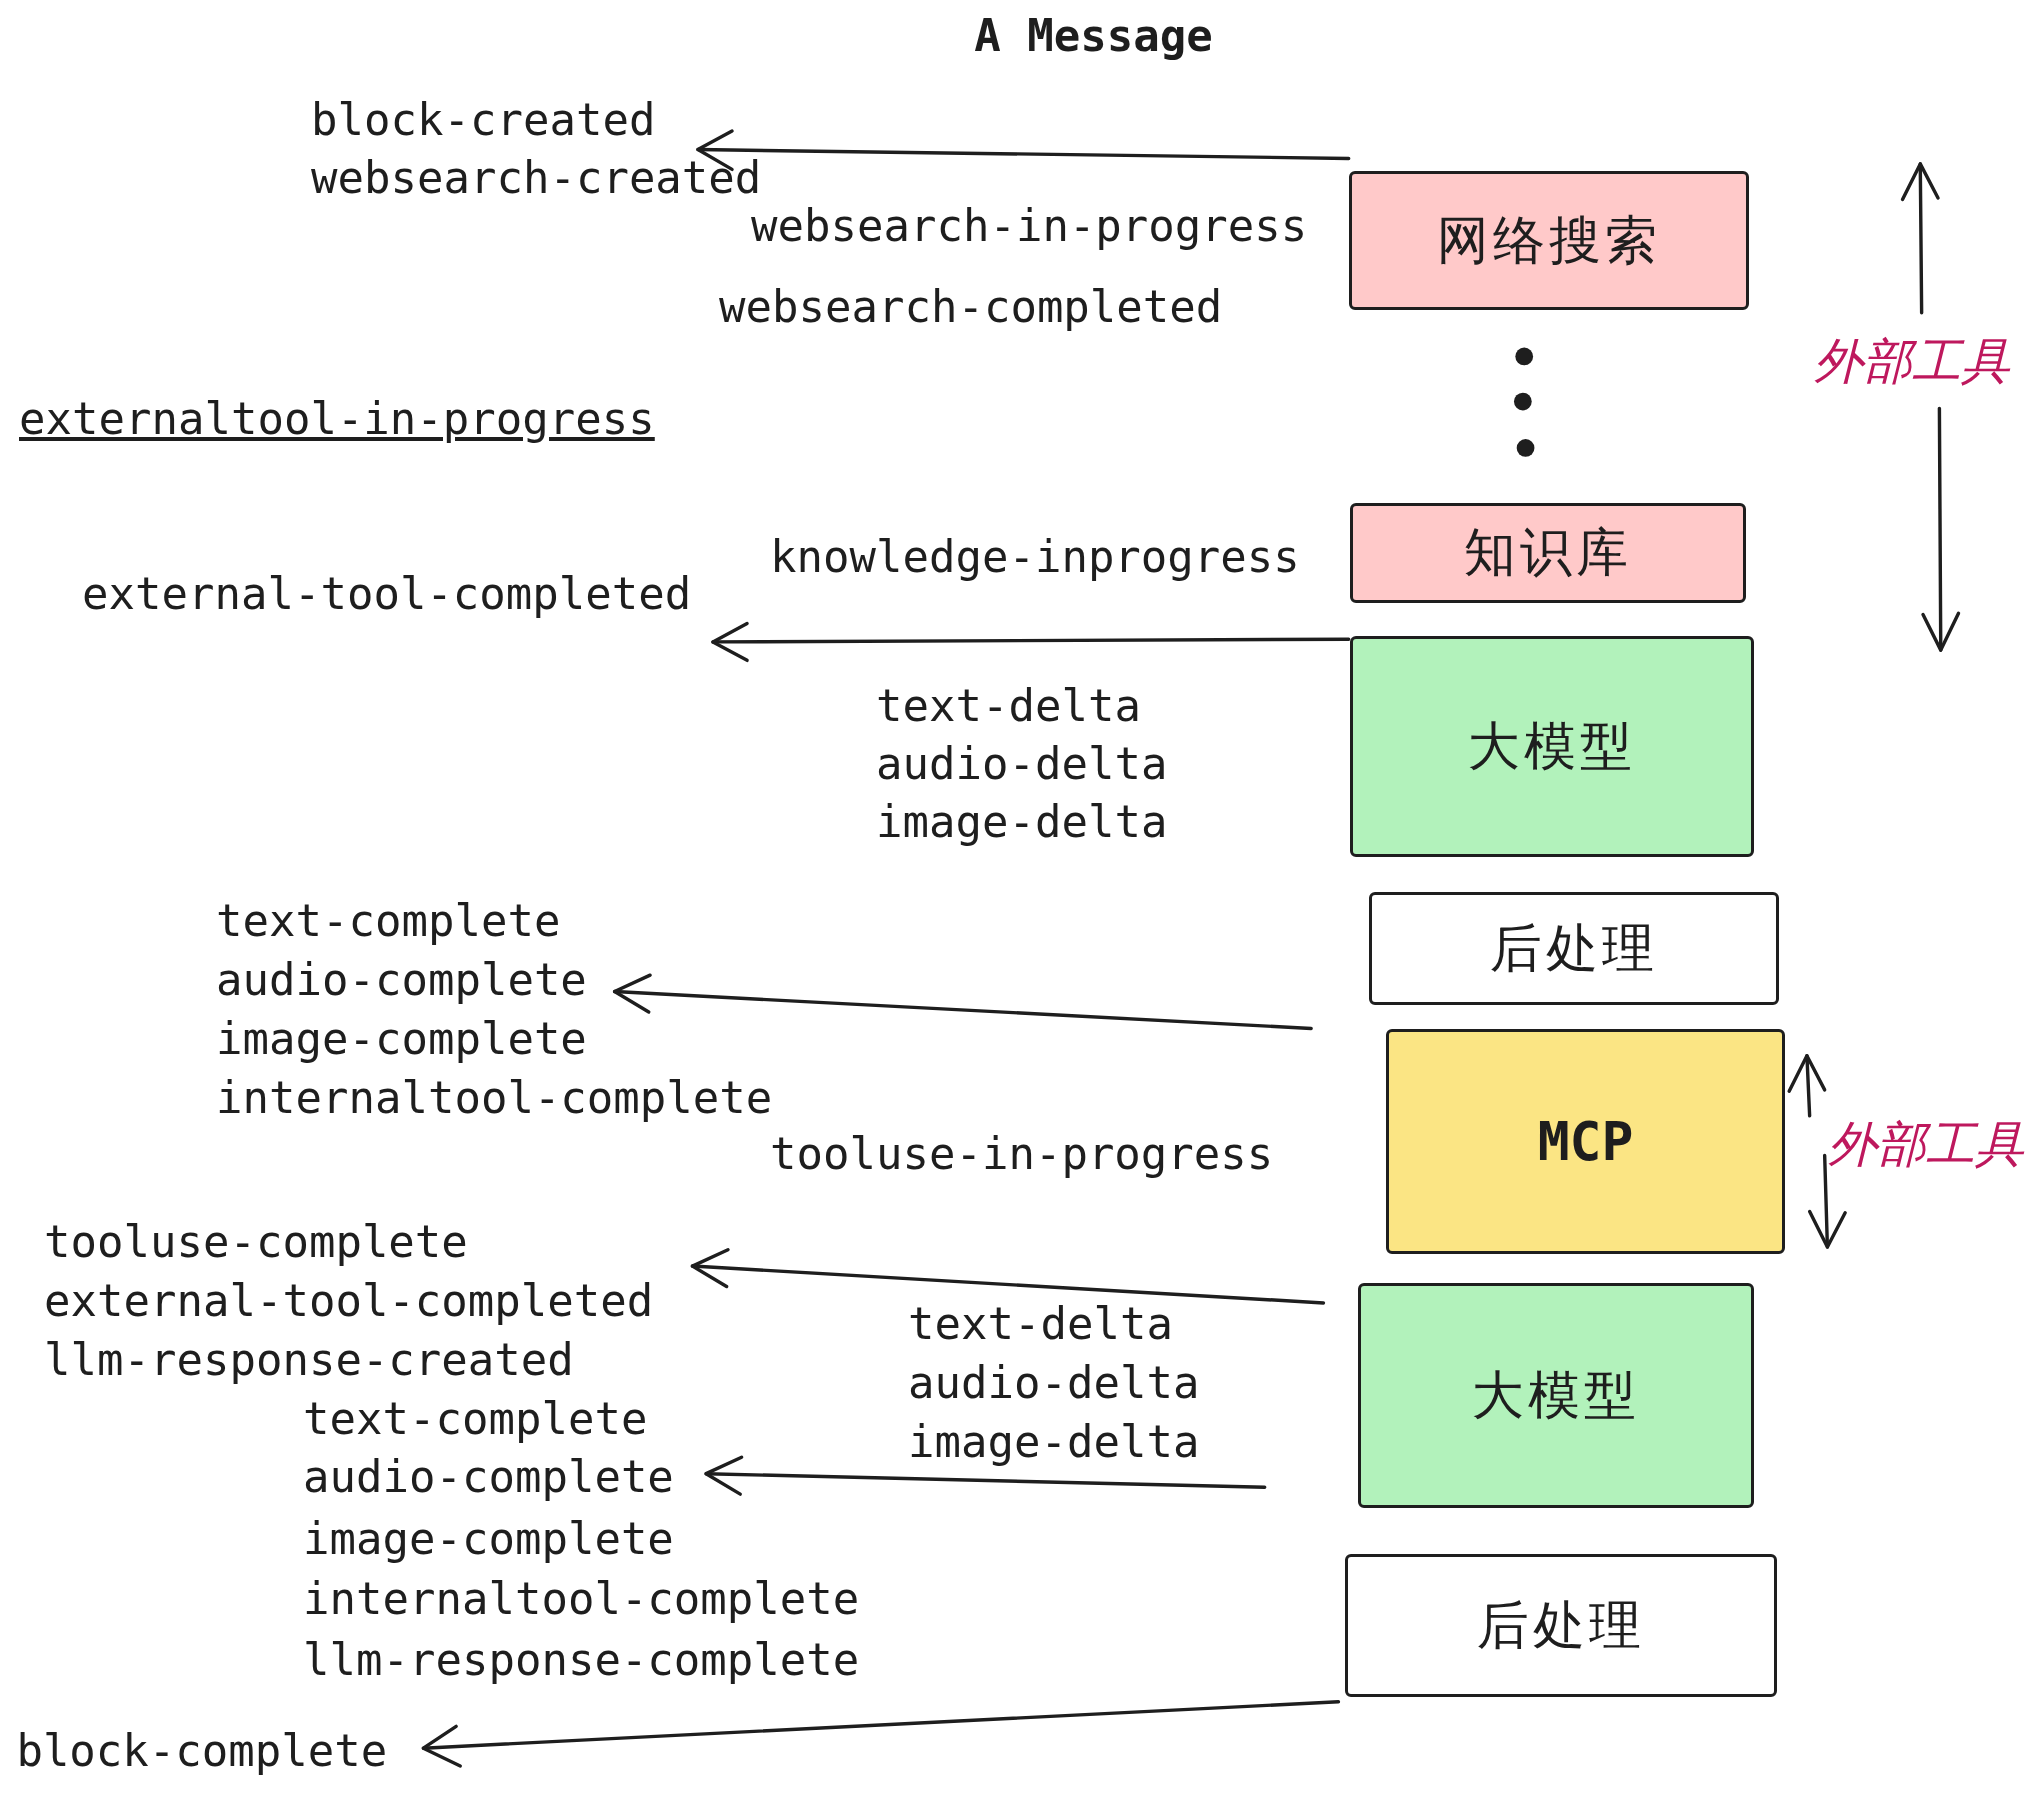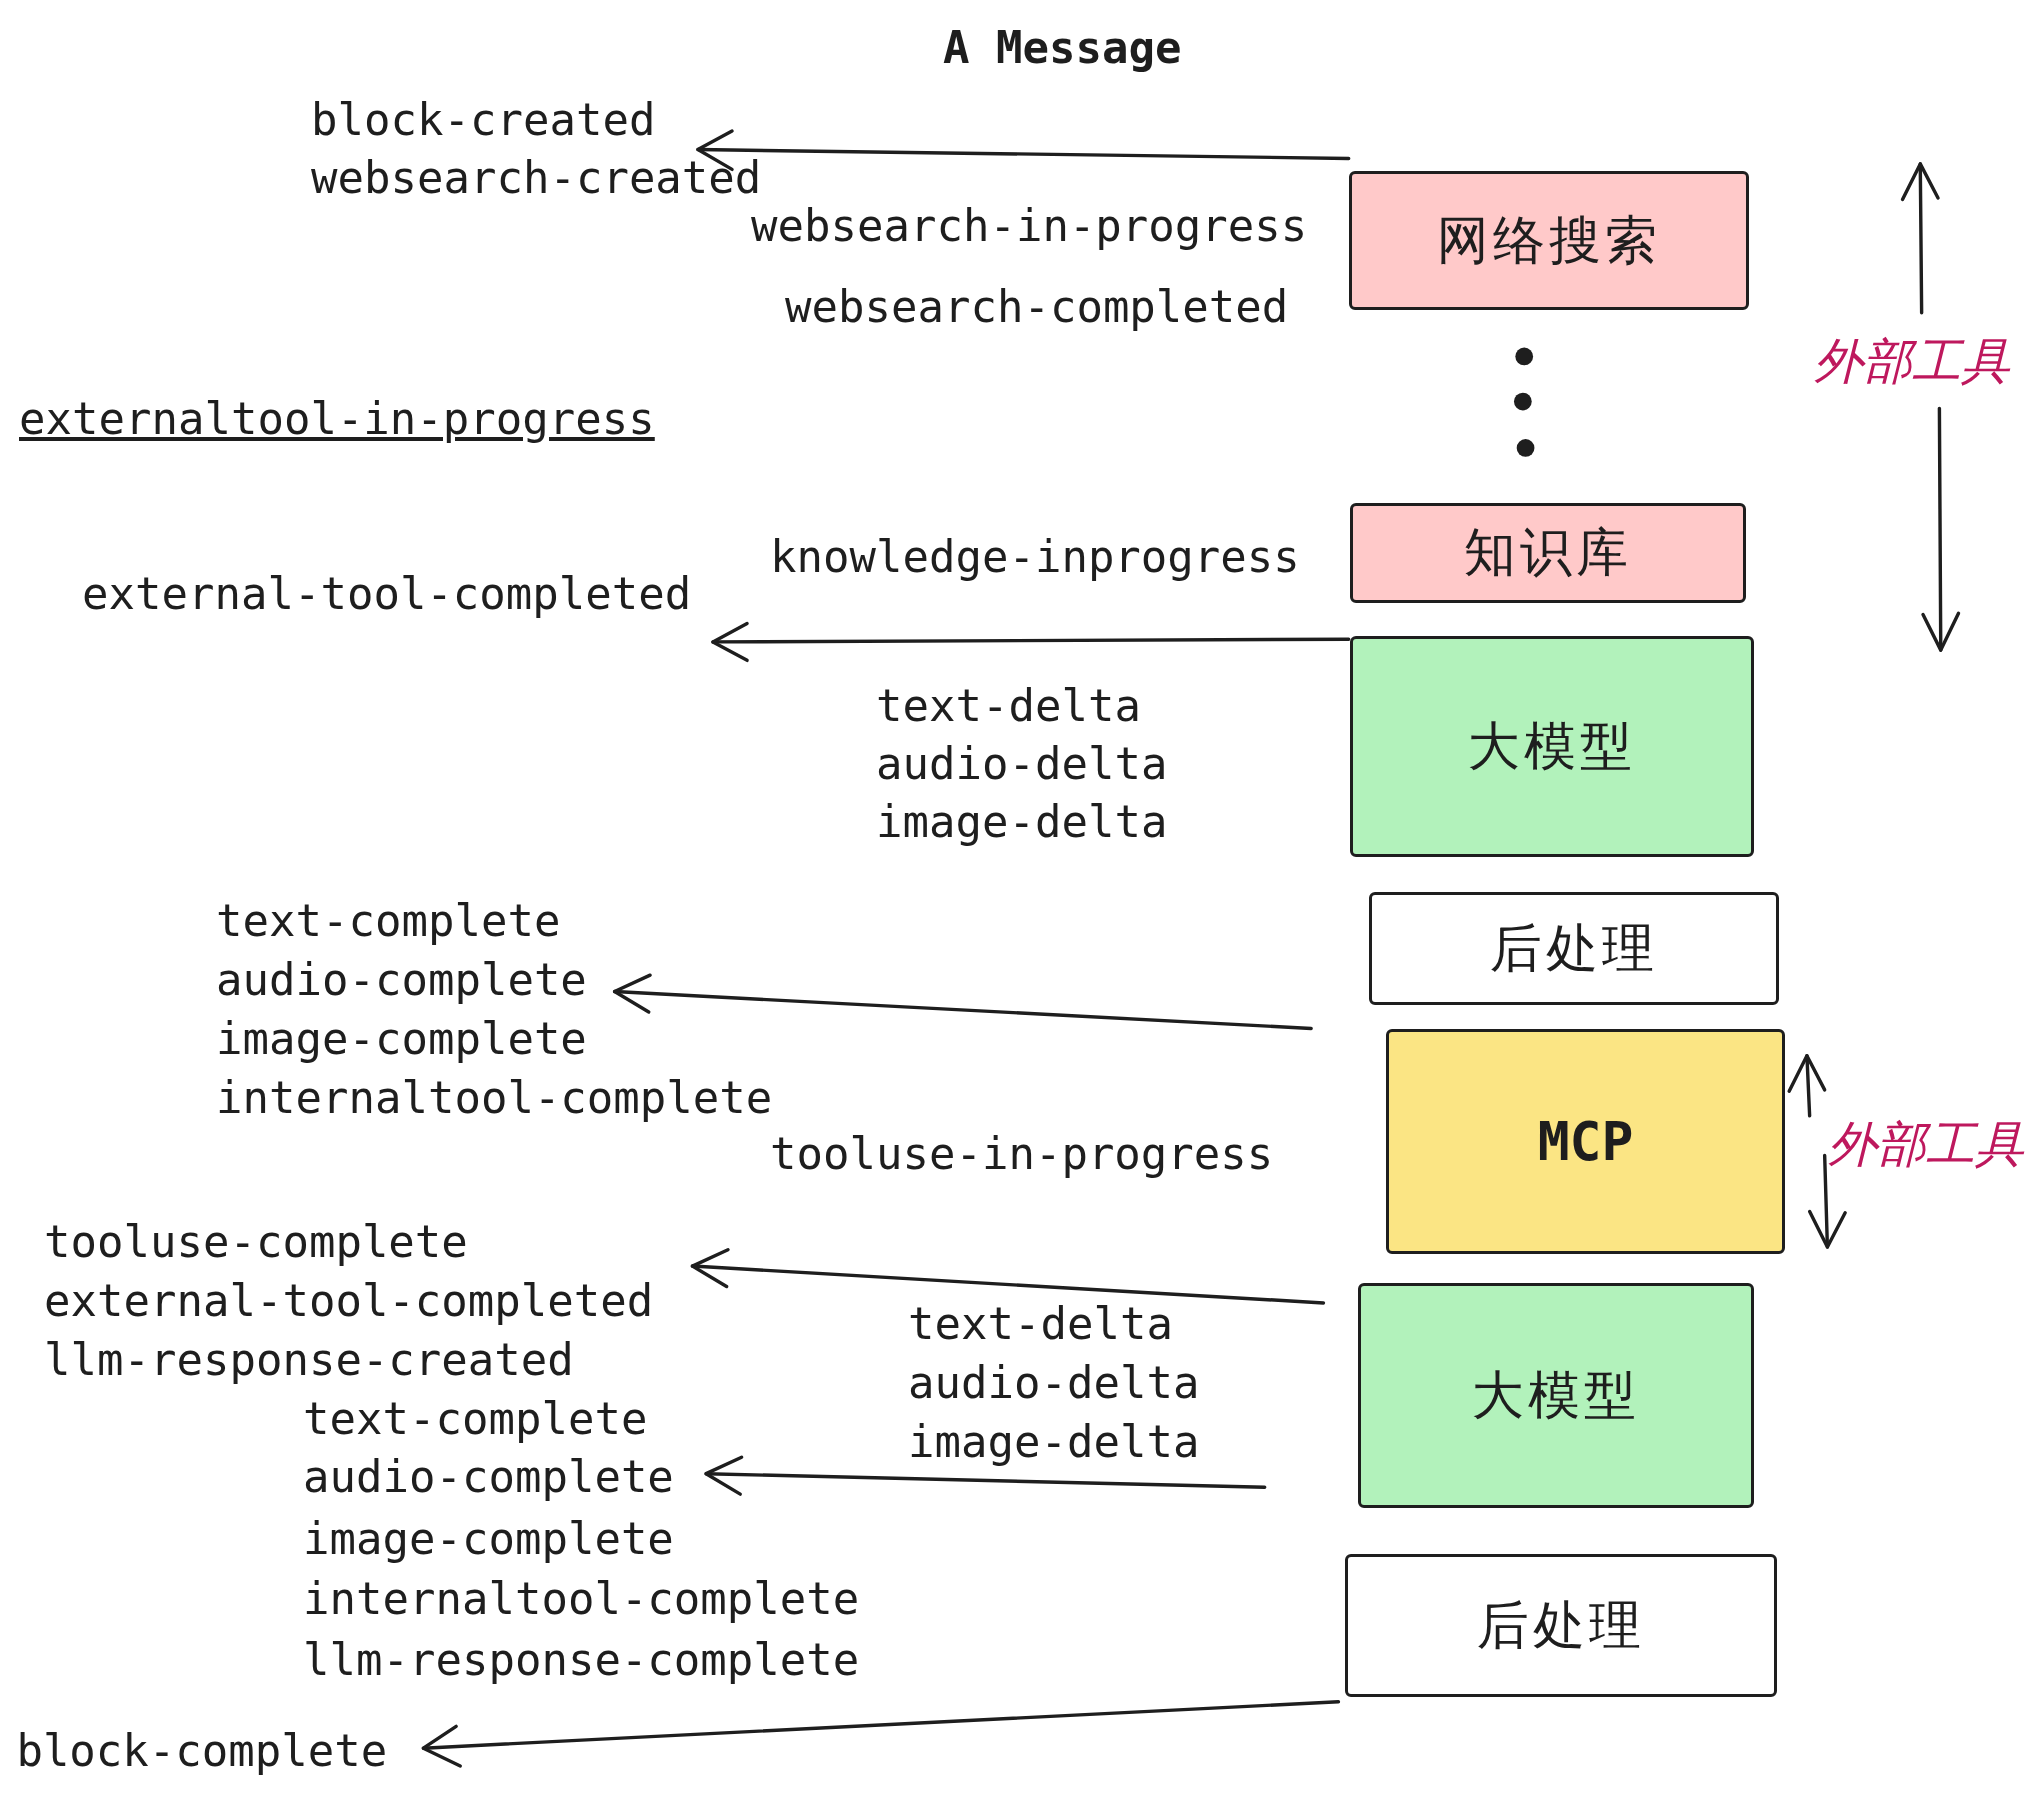--- a/index.html
+++ b/index.html
@@ -15,21 +15,22 @@
     position:absolute;
     font-size:44px;
     line-height:1.1;
     white-space:nowrap;
     color:#1e1e1e;
     text-align:center;
   }
   .title{
     position:absolute;
     left:943px;top:9.6px;width:301px;
-    font-size:44px;font-weight:bold;margin-top:12px;
+    text-align:center;
+    font-size:44px;font-weight:bold;
   }
   .node{
     position:absolute;
     border:3.4px solid #1e1e1e;
     border-radius:6px;
     display:flex;align-items:center;justify-content:center;
     box-sizing:border-box;
   }
   .node .zh{
     font-family:"DejaVu Sans", sans-serif;
@@ -57,21 +58,21 @@
 </head>
 <body>
 
 <div id="canvas">
 
   <div class="title">A Message</div>
 
   <span class="evt" style="left:311px;top:96px;">block-created</span>
   <span class="evt" style="left:311px;top:154px;">websearch-created</span>
   <span class="evt" style="left:751px;top:202px;">websearch-in-progress</span>
-  <span class="evt" style="left:785px;top:283px;">websearch-completed</span>
+  <span class="evt" style="left:719px;top:283px;">websearch-completed</span>
   <span class="evt" style="left:19px;top:395px;text-decoration:underline;">externaltool-in-progress</span>
   <span class="evt" style="left:770px;top:533px;">knowledge-inprogress</span>
   <span class="evt" style="left:82px;top:570px;">external-tool-completed</span>
   <span class="evt" style="left:876px;top:682px;">text-delta</span>
   <span class="evt" style="left:876px;top:740px;">audio-delta</span>
   <span class="evt" style="left:876px;top:798px;">image-delta</span>
   <span class="evt" style="left:216px;top:897px;">text-complete</span>
   <span class="evt" style="left:216px;top:956px;">audio-complete</span>
   <span class="evt" style="left:216px;top:1015px;">image-complete</span>
   <span class="evt" style="left:216px;top:1074px;">internaltool-complete</span>

